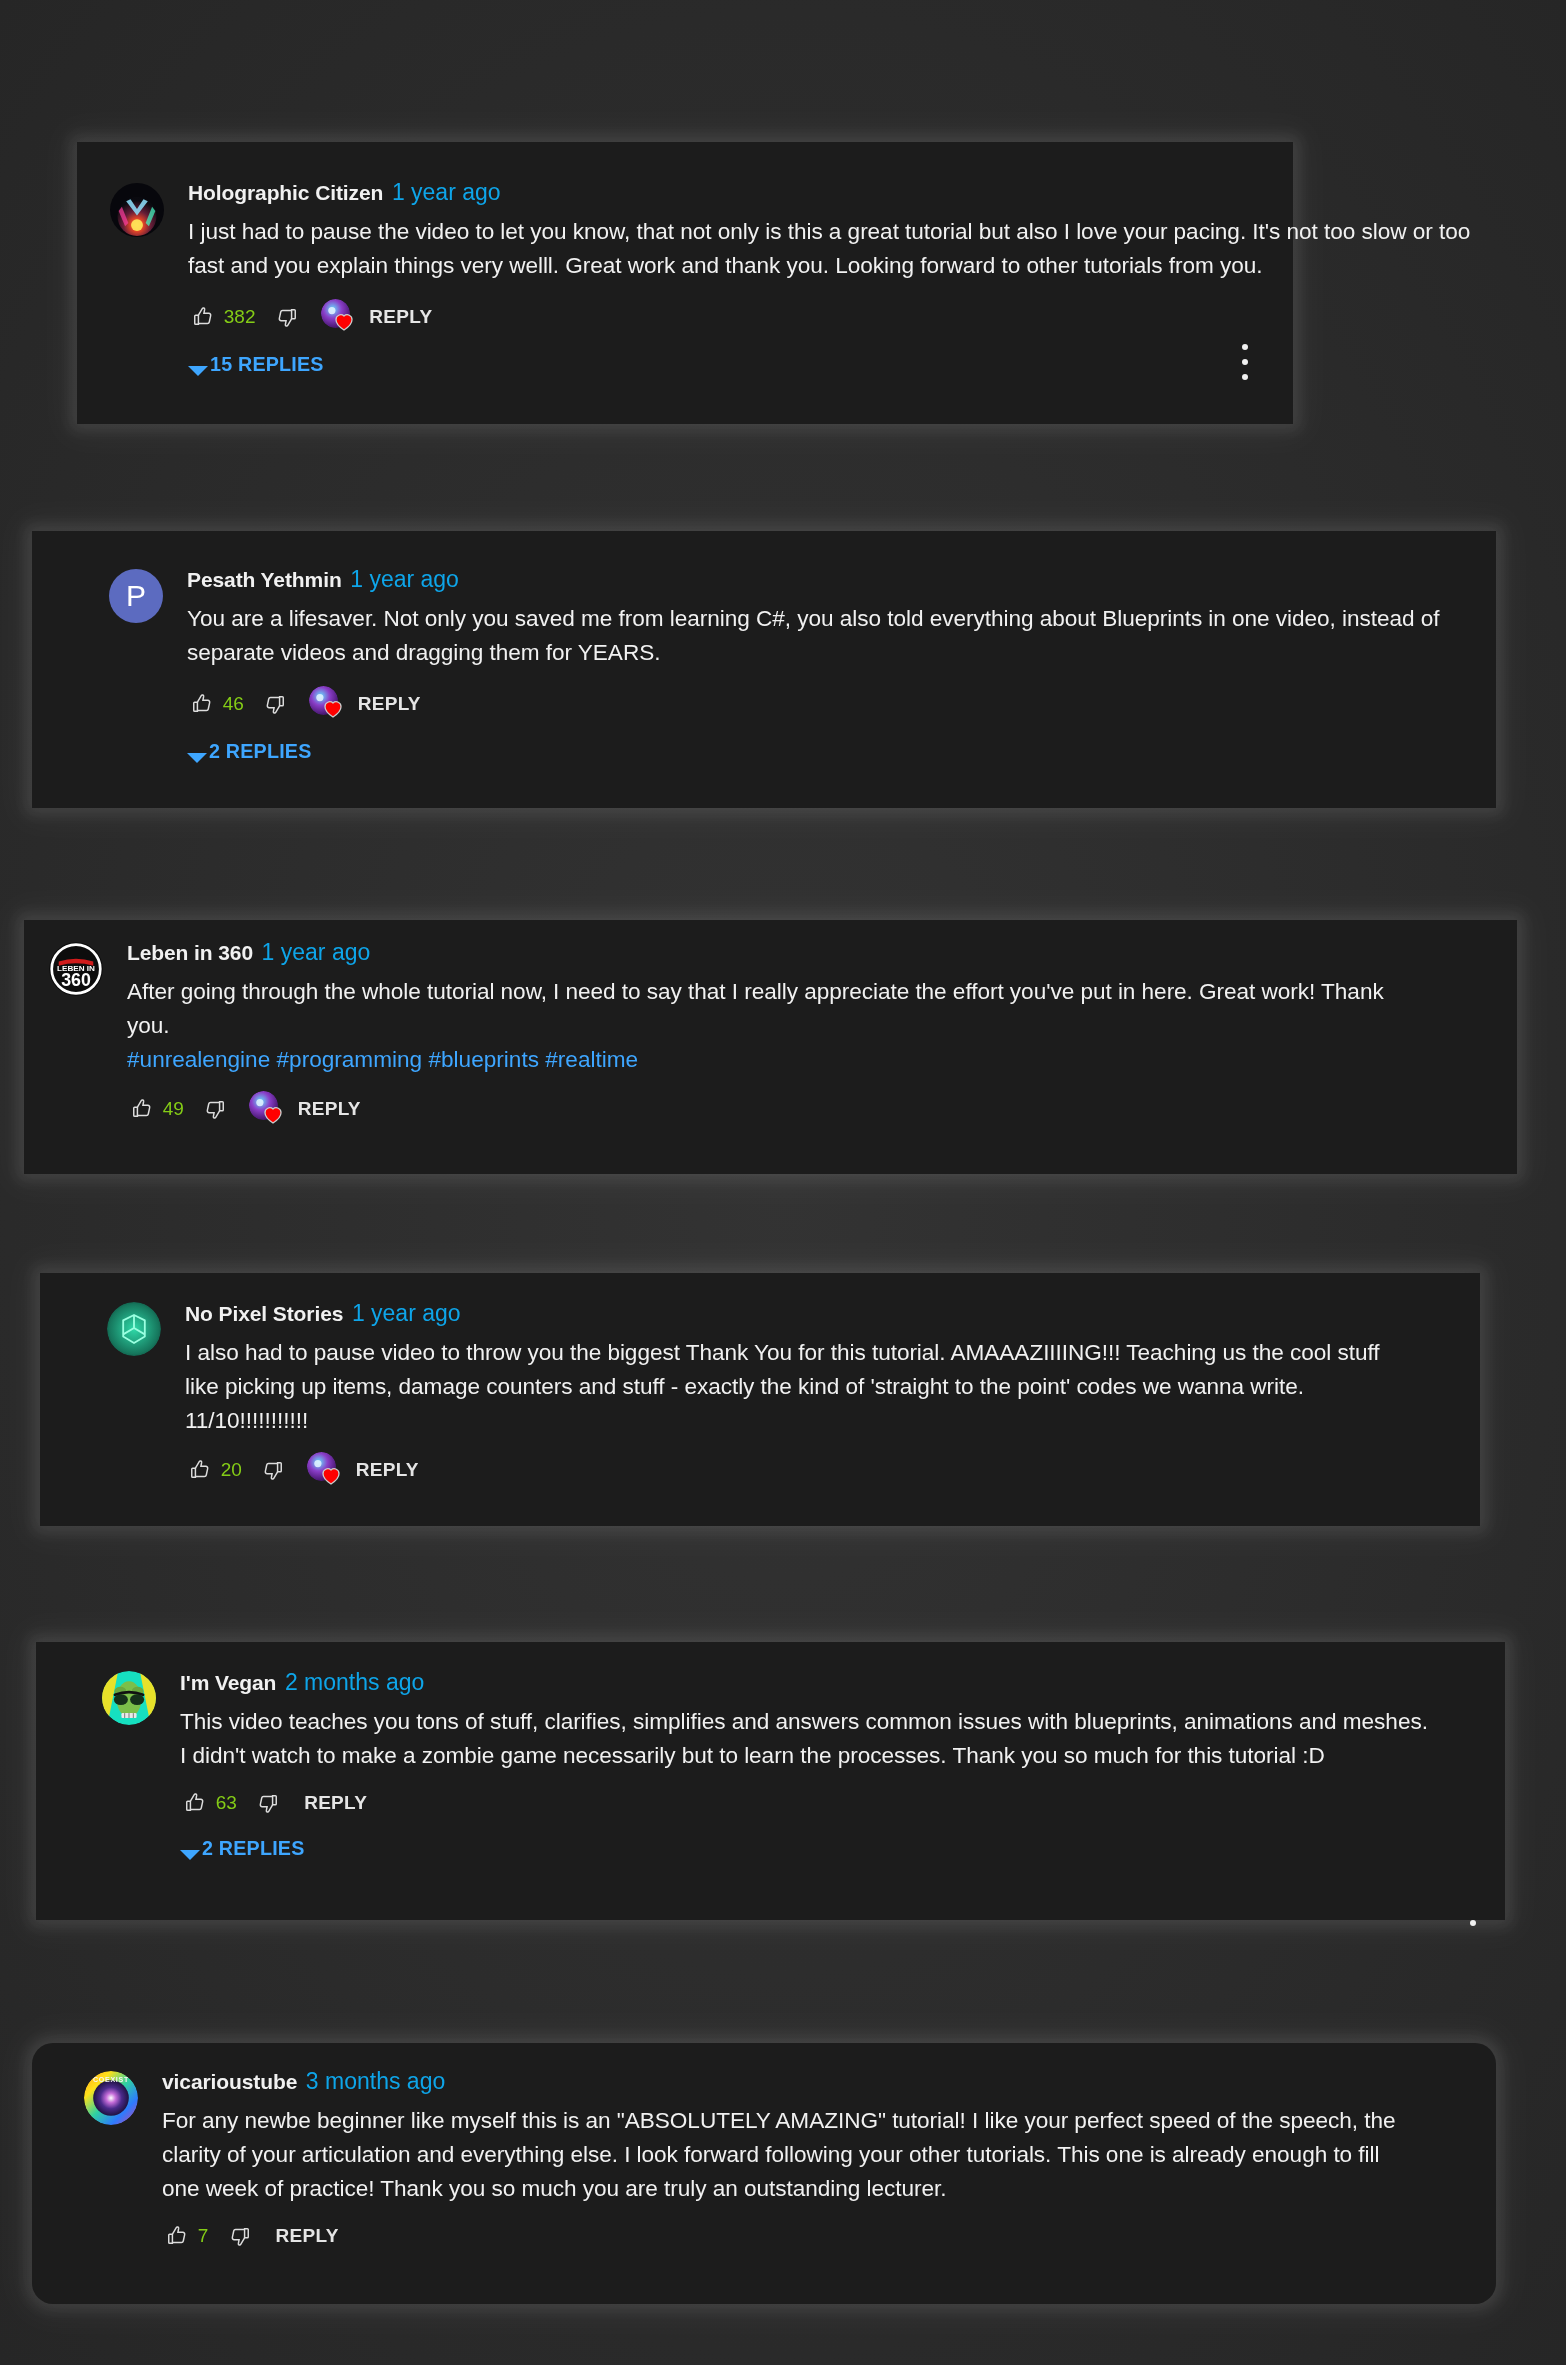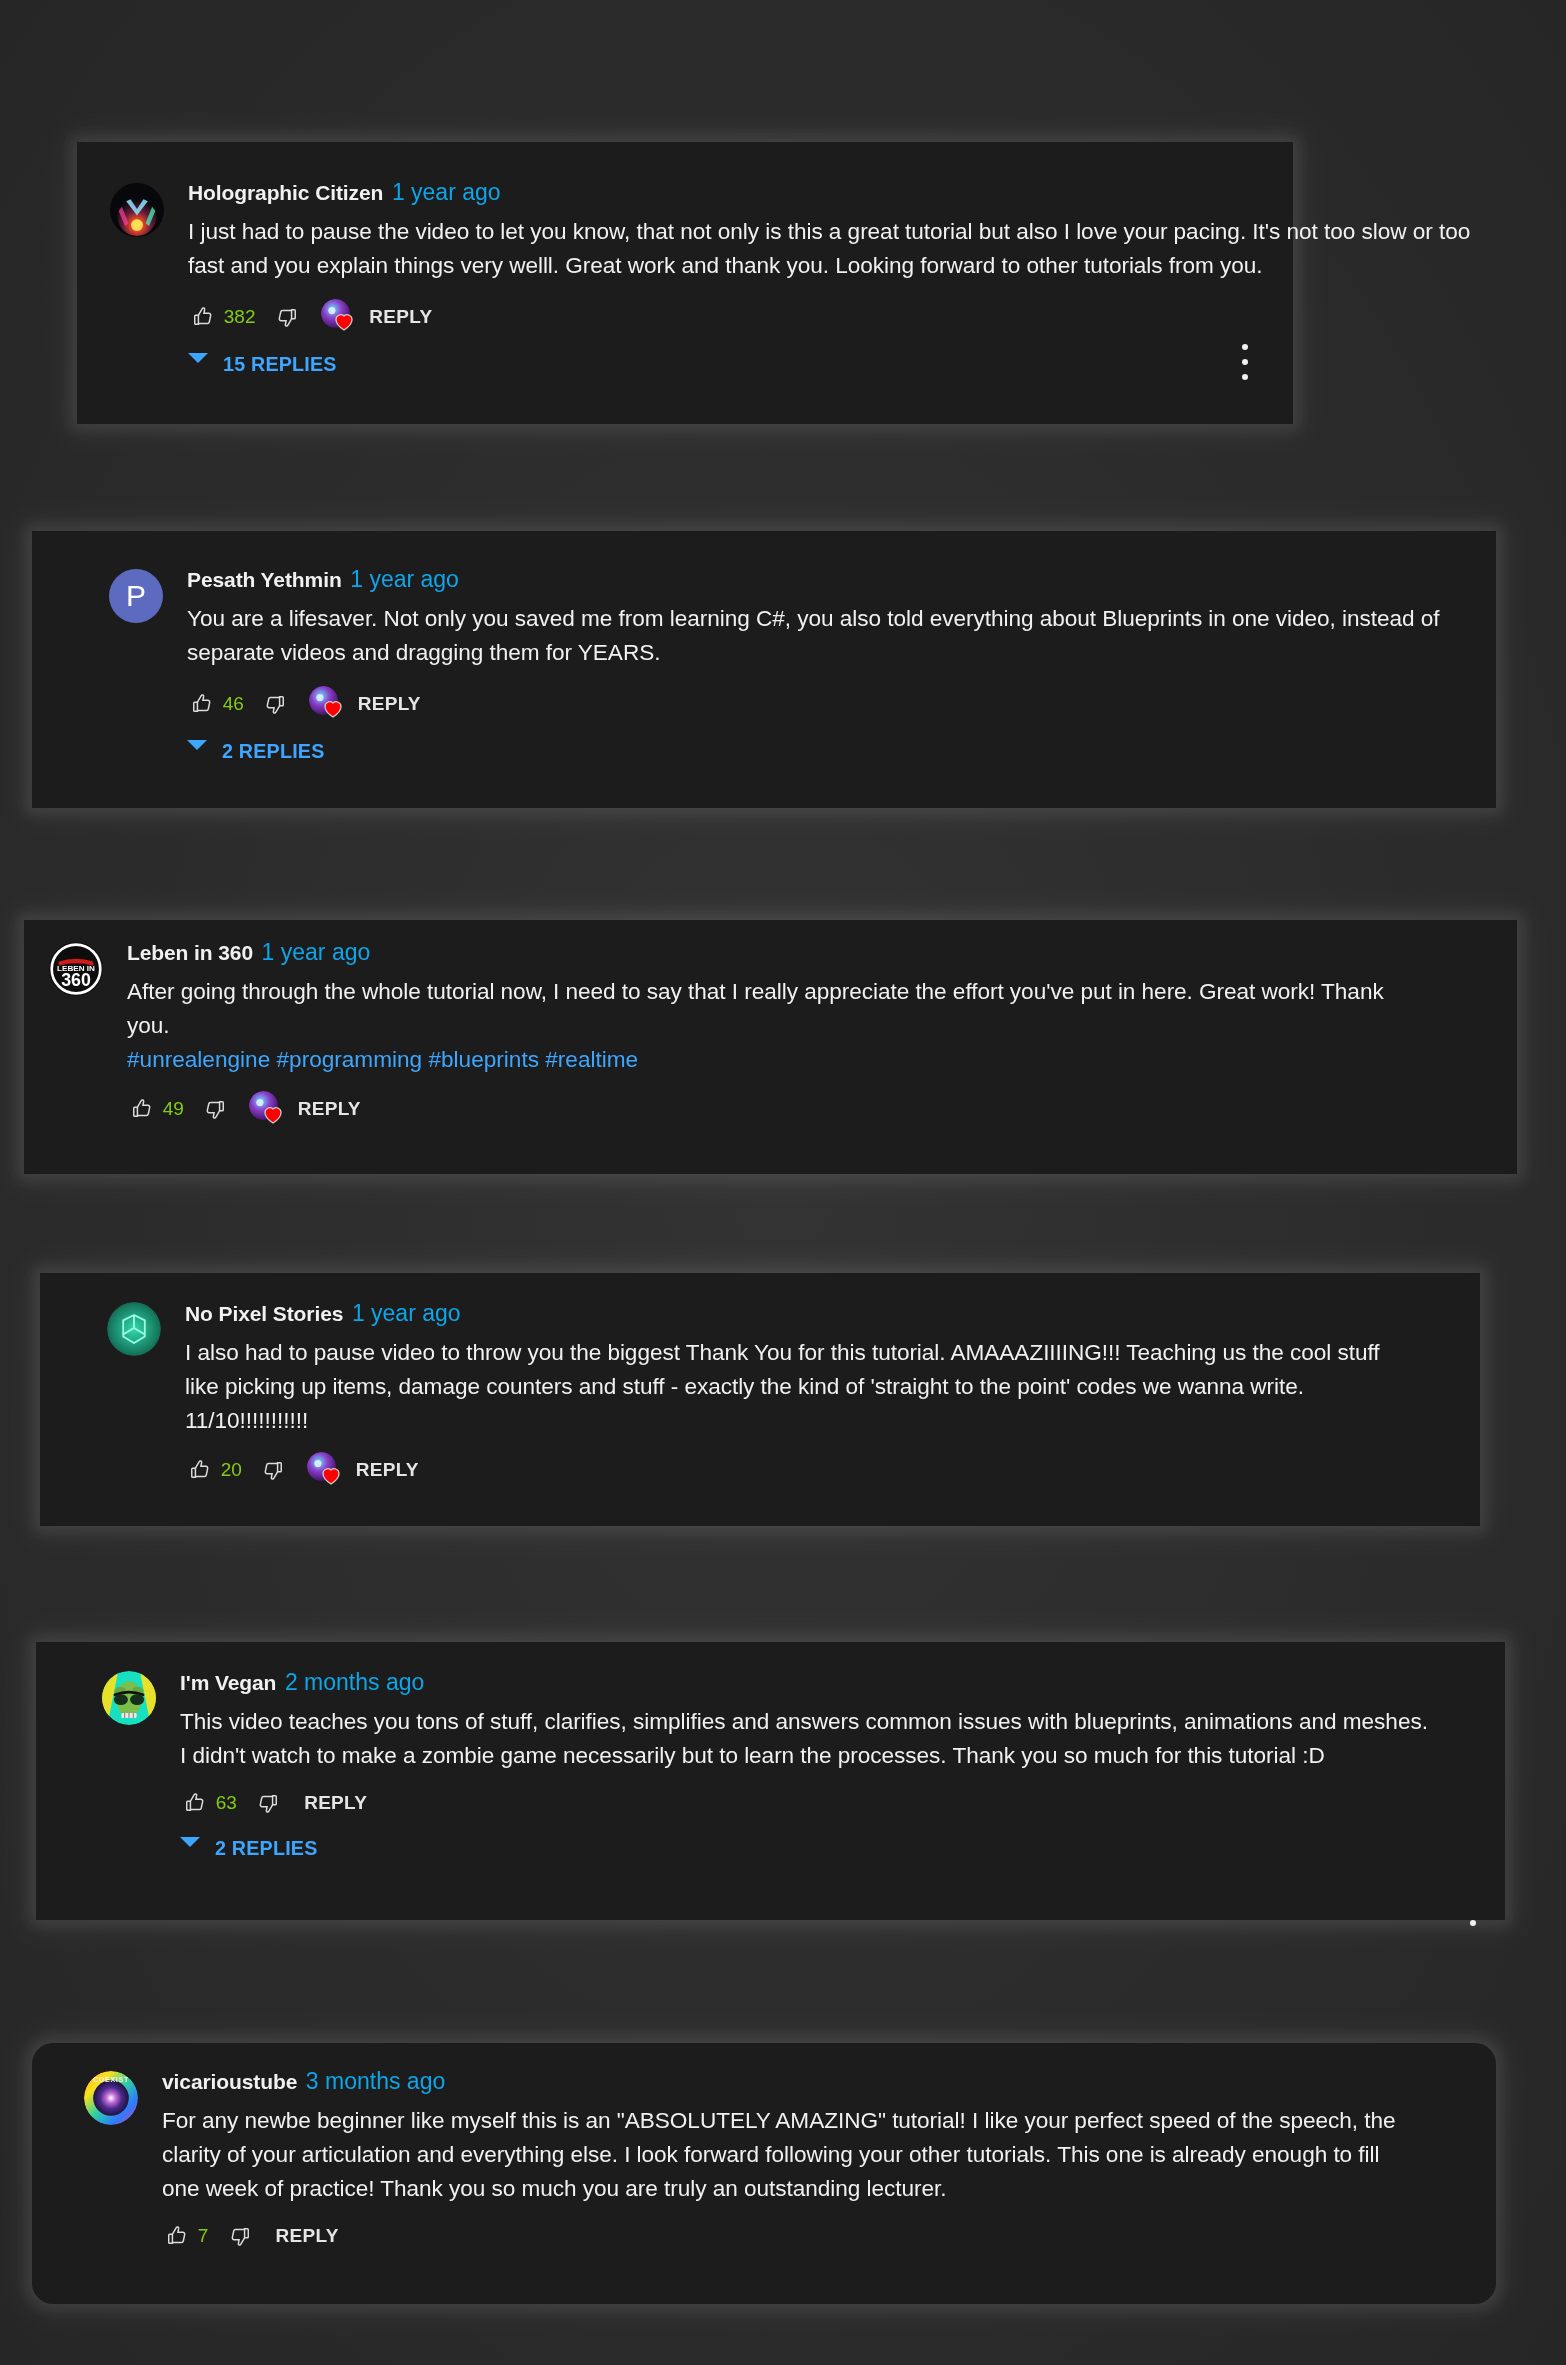--- a/index.html
+++ b/index.html
@@ -167,22 +167,22 @@
     color: #e5e5e5;
     font-size: 19px;
     font-weight: 700;
     letter-spacing: 0.3px;
     padding: 4.8px 1.9px;
   }
 
   
   .replies-row {
     display: flex;
-    align-items: flex-start;
-    gap: 15px;
+    align-items: flex-end;
+    gap: 2px;
   }
 
   .caret {
     width: 0; height: 0;
     border-left: 10px solid transparent;
     border-right: 10px solid transparent;
     border-top: 10px solid #3ea6ff;
   }
 
   .replies-label {

